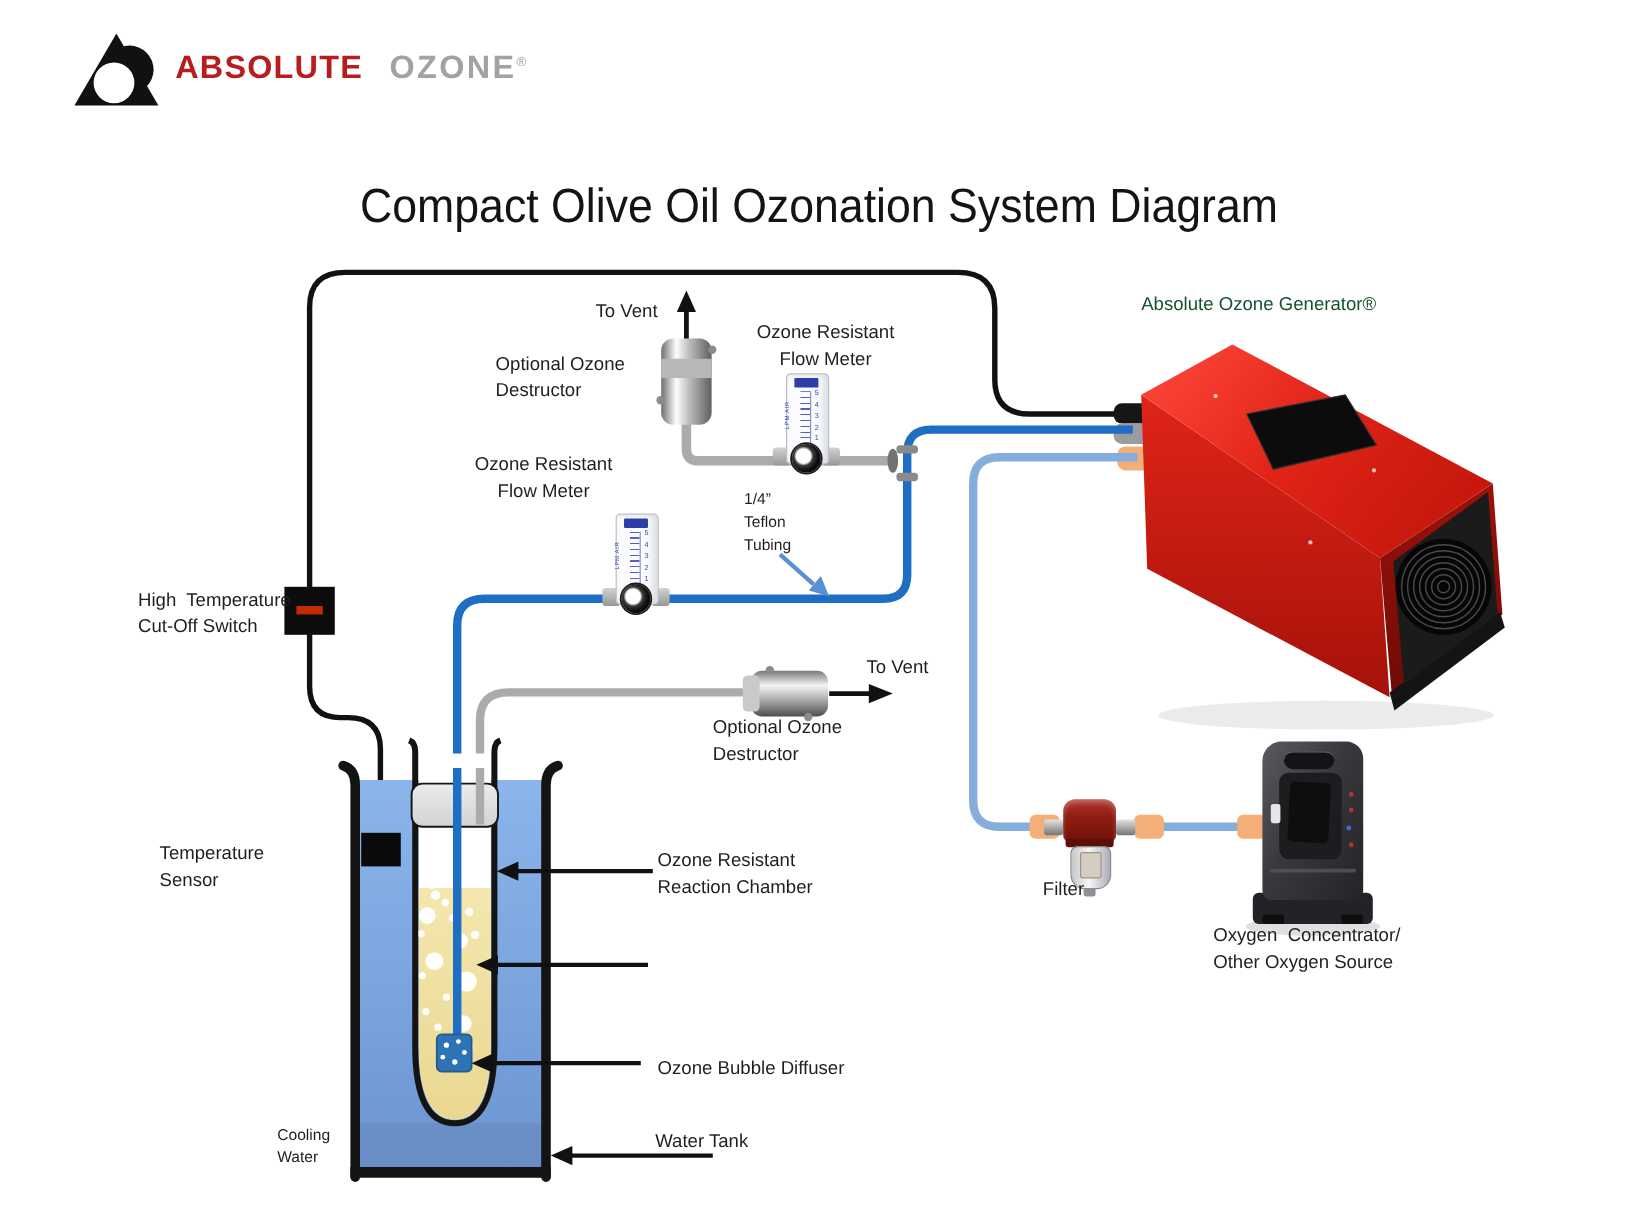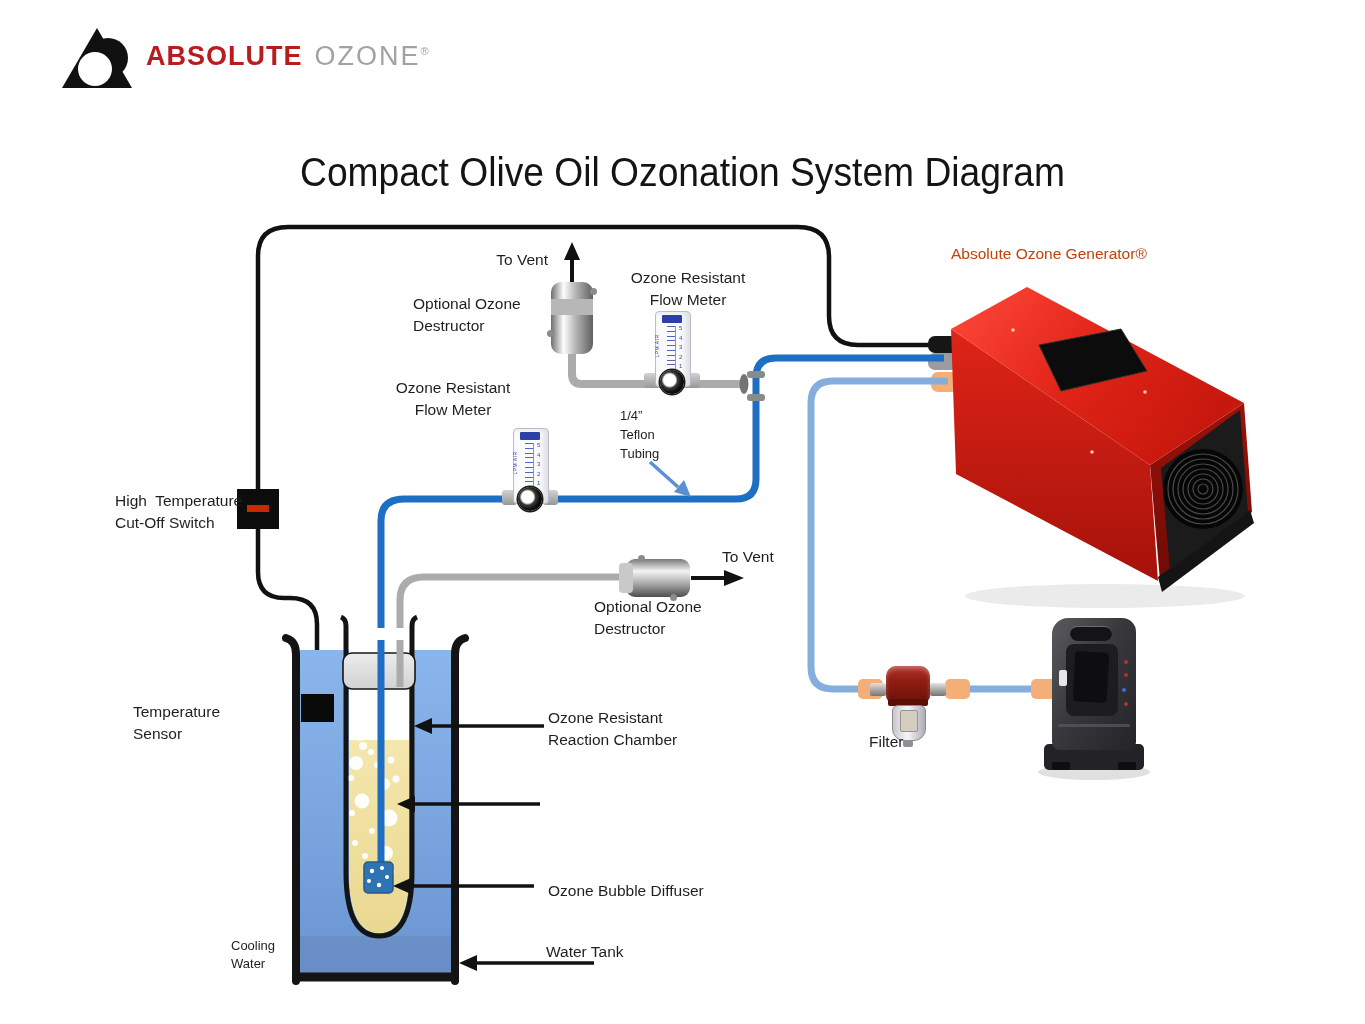--- a/index.html
+++ b/index.html
@@ -9,21 +9,21 @@
   svg{position:absolute;left:0;top:0;}
   .lbl{position:absolute;white-space:pre-wrap;font-size:15.5px;line-height:1.42;color:#1f1f1f;z-index:6;}
   .lbl.center{text-align:center;}
   .lbl.right{text-align:right;}
   .lbl.small{font-size:13px;}
   .title{position:absolute;left:0;right:0;top:150px;text-align:center;font-size:40px;color:#141414;
          transform:scaleX(.93);letter-spacing:0;z-index:6;}
   
   .brand{position:absolute;left:146px;top:41px;font-size:27px;letter-spacing:.5px;z-index:6;}
   .brand b{font-weight:700;color:#b91c1c;letter-spacing:1px;}
-  .brand .lt{font-weight:400;color:#a2a2a2;letter-spacing:2px;margin-left:12px;}
+  .brand .lt{font-weight:700;color:#a2a2a2;letter-spacing:2px;margin-left:22px;}
   .brand sup{font-size:11px;color:#a2a2a2;}
   
   .comp{position:absolute;z-index:4;}
   .destructor-v{width:42px;height:72px;border-radius:10px;
      background:linear-gradient(90deg,#6f6f6f,#fdfdfd 30%,#bdbdbd 55%,#5f5f5f);}
   .destructor-v .band{position:absolute;left:0;top:17px;width:100%;height:16px;background:#b7b7b7;}
   .destructor-h{width:64px;height:38px;border-radius:9px;
      background:linear-gradient(180deg,#787878,#f4f4f4 32%,#b5b5b5 60%,#4e4e4e);}
   .destructor-h .endcap{position:absolute;left:-7px;top:4px;width:14px;height:30px;background:#c9c9c9;border-radius:4px;}
   .nub{position:absolute;width:7px;height:7px;border-radius:50%;background:#8b8b8b;}
@@ -305,29 +305,31 @@
   <div class="lbl right" style="left:448px;top:249px;width:100px;">To Vent</div>
   <div class="lbl" style="left:413px;top:293px;">Optional Ozone
 Destructor</div>
   <div class="lbl center" style="left:613px;top:267px;width:150px;">Ozone Resistant
 Flow Meter</div>
   <div class="lbl center" style="left:387px;top:377px;width:132px;">Ozone Resistant
 Flow Meter</div>
   <div class="lbl small" style="left:620px;top:407px;line-height:1.45;">1/4”
 Teflon
 Tubing</div>
-  <div class="lbl" style="left:951px;top:243px;color:#c2410c;">Absolute Ozone Generator®</div>
+  <div class="lbl" style="left:951px;top:243px;color:#14532d;">Absolute Ozone Generator®</div>
   <div class="lbl" style="left:90px;top:490px;margin-left:25px;">High  Temperature
 Cut-Off Switch</div>
   <div class="lbl" style="left:722px;top:546px;">To Vent</div>
   <div class="lbl" style="left:594px;top:596px;">Optional Ozone
 Destructor</div>
   <div class="lbl" style="left:133px;top:701px;">Temperature
 Sensor</div>
   <div class="lbl" style="left:548px;top:707px;">Ozone Resistant
 Reaction Chamber</div>
   <div class="lbl" style="left:548px;top:880px;">Ozone Bubble Diffuser</div>
   <div class="lbl small" style="left:231px;top:937px;line-height:1.4;">Cooling
 Water</div>
   <div class="lbl" style="left:546px;top:941px;">Water Tank</div>
   <div class="lbl" style="left:869px;top:731px;text-align:right;">Filter</div>
+  <div class="lbl" style="left:1011px;top:768px;line-height:1.5;">Oxygen  Concentrator/
+Other Oxygen Source</div>
 
 </div>
 
 </body></html>

